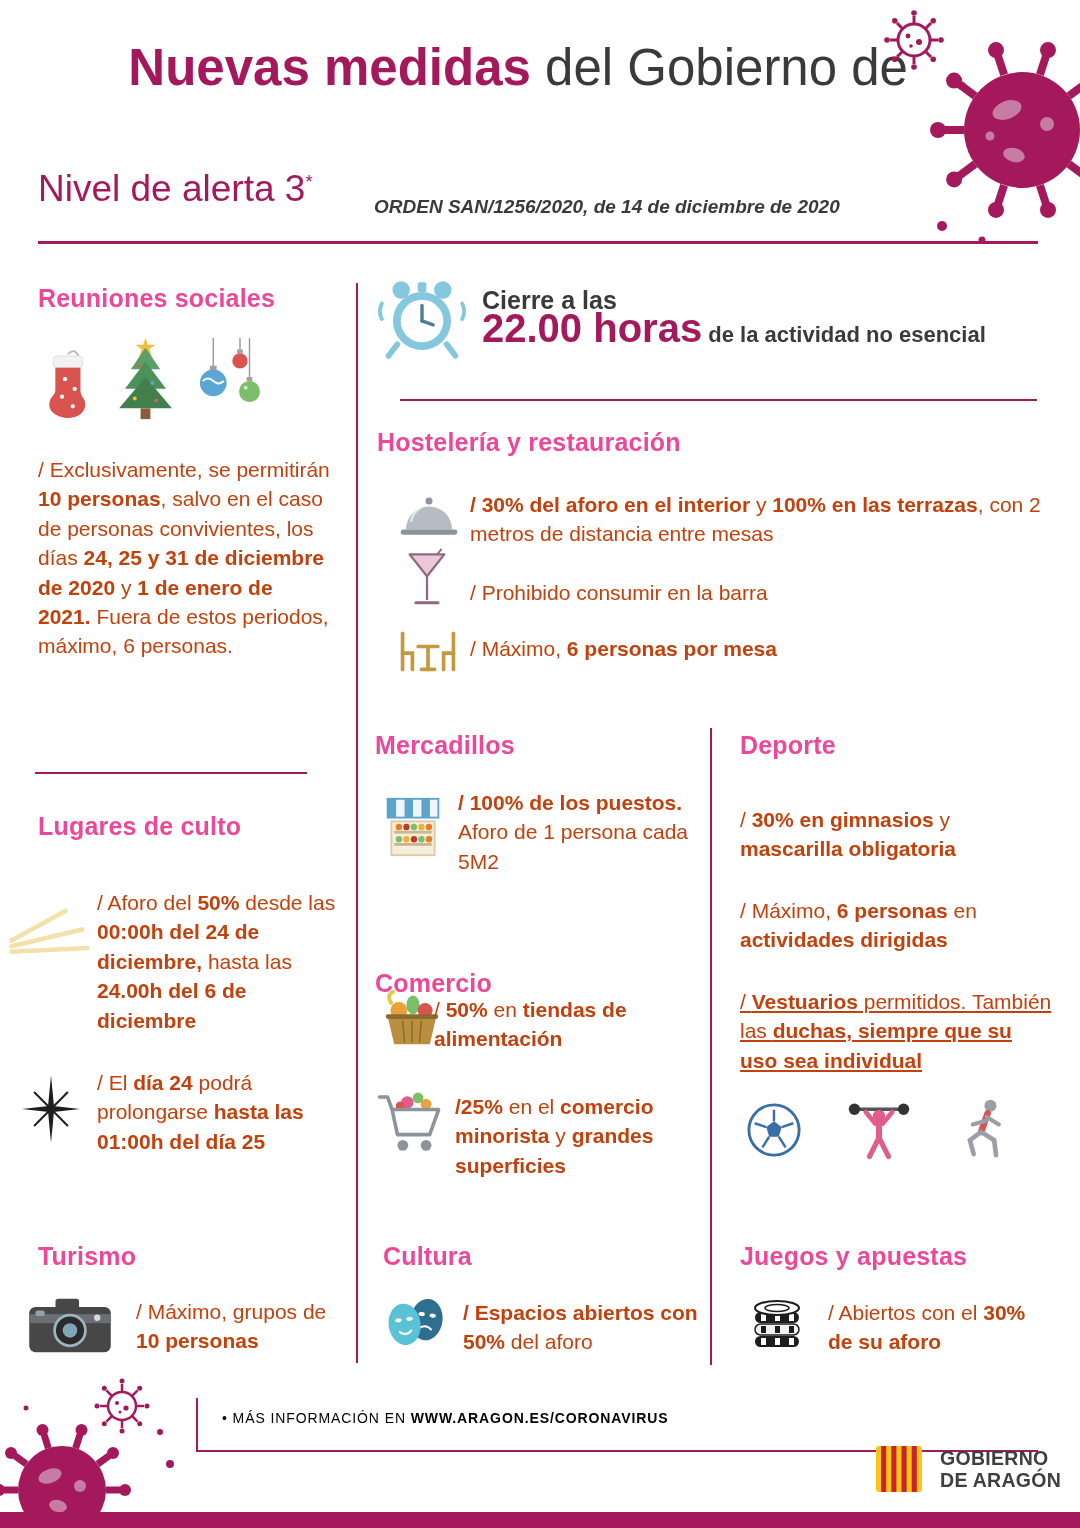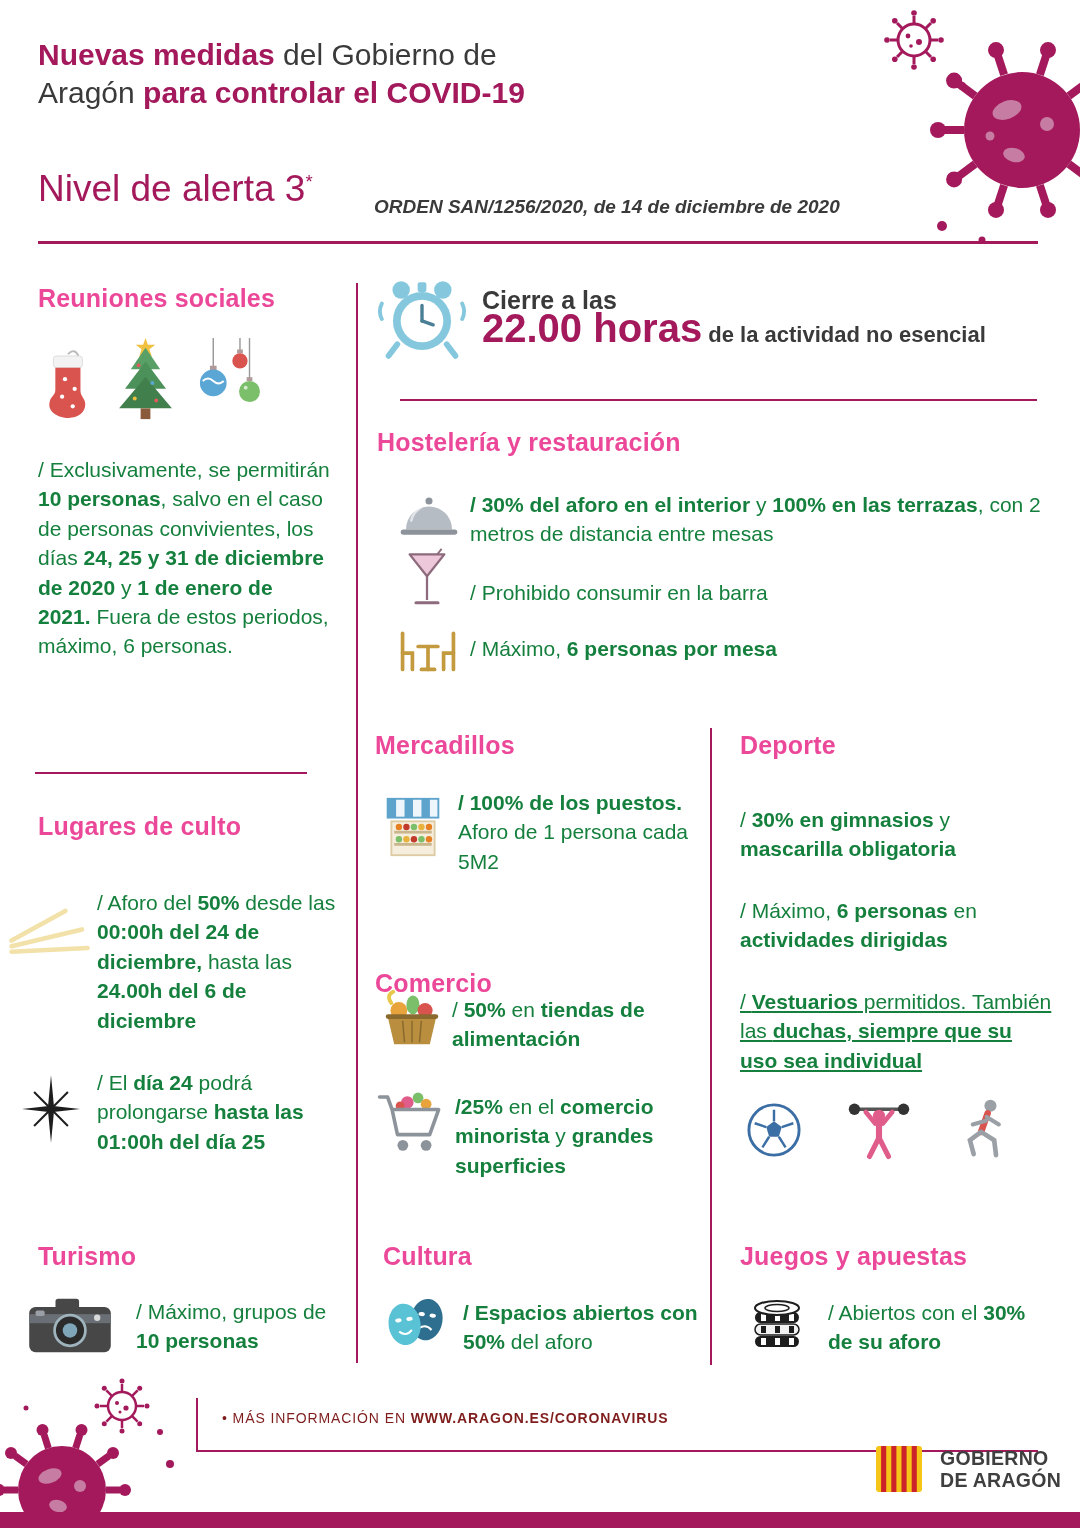--- a/index.html
+++ b/index.html
@@ -2,25 +2,25 @@
 <html><head>
 <meta charset="utf-8">
 <style>
   * { margin:0; padding:0; box-sizing:border-box; }
   html,body { background:#ffffff; }
   body { width:1080px; height:1528px; font-family:"Liberation Sans","DejaVu Sans",sans-serif; color:#3a3a3a; }
   .page { position:relative; width:1080px; height:1528px; overflow:hidden; background:#fff; }
   .b { font-weight:700; }
   .accent { color:#a3195b; }
   .heading { position:absolute; color:#ec4899; font-weight:700; font-size:25px; letter-spacing:.2px; }
-  .body-text { position:absolute; font-size:21px; line-height:1.4; color:#15803d; }
+  .body-text { position:absolute; font-size:21px; line-height:1.4; color:#c2410c; }
   .hr { position:absolute; background:#a3195b; }
   .vr { position:absolute; background:#a3195b; width:2px; }
 
-  #title { position:absolute; left:38px; top:36px; width:870px; font-size:30px; line-height:1.27; font-weight:400; color:#3a3a3a; }
+  #title { position:absolute; left:38px; top:36px; width:870px; font-size:51px; line-height:1.27; font-weight:400; color:#3a3a3a;text-align:right; }
   #alert { position:absolute; left:38px; top:168px; font-size:37px; color:#a3195b; }
   #alert sup { font-size:.5em; }
   #order { position:absolute; left:374px; top:196px; font-size:19px; font-style:italic; font-weight:700; color:#3a3a3a; }
   #rule-header { left:38px; top:241px; width:1000px; height:3px; }
 
   #i-virus-top { position:absolute; left:862px; top:0px; }
   #i-virus-bottom { position:absolute; left:0px; top:1378px; }
 
   #h-reuniones { left:38px; top:284px; }
   #i-xmas { position:absolute; left:36px; top:336px; display:flex; align-items:flex-end; gap:14px; }
@@ -54,55 +54,54 @@
   #t-host2 { left:470px; top:578px; width:560px; }
   #i-table { position:absolute; left:396px; top:628px; }
   #t-host3 { left:470px; top:634px; width:560px; }
 
   #h-mercadillos { left:375px; top:731px; }
   #i-market { position:absolute; left:382px; top:793px; }
   #t-mercadillos { left:458px; top:788px; width:238px; }
 
   #h-comercio { left:375px; top:927px;margin-top:42px; }
   #i-basket { position:absolute; left:382px; top:988px; }
-  #t-comercio1 { left:452px; top:995px; width:238px; }
+  #t-comercio1 { left:434px; top:995px; width:238px; }
   #i-cart { position:absolute; left:376px; top:1088px; }
   #t-comercio2 { left:455px; top:1092px; width:248px; }
 
   #h-cultura { left:383px; top:1242px; }
   #i-masks { position:absolute; left:382px; top:1294px; }
   #t-cultura { left:463px; top:1298px; width:240px; }
 
   #h-deporte { left:740px; top:731px; }
   #t-deporte1 { left:740px; top:805px; width:288px; }
   #t-deporte2 { left:740px; top:896px; width:298px; }
   #t-deporte3 { left:740px; top:987px; width:312px;text-decoration:underline; }
   #i-sports { position:absolute; left:746px; top:1096px; display:flex; align-items:center; gap:42px; }
 
   #h-juegos { left:740px; top:1242px;text-align:center; }
   #i-chips { position:absolute; left:748px; top:1292px; }
   #t-juegos { left:828px; top:1298px; width:212px; }
 
   #footer-vr { left:196px; top:1398px; height:54px; }
   #footer-hr { left:196px; top:1450px; width:842px; height:2px; }
-  #footer-info { position:absolute; left:222px; top:1410px; font-size:14px; letter-spacing:.9px; color:#7f1d1d; }
+  #footer-info { position:absolute; left:222px; top:1410px; font-size:14px; letter-spacing:.9px; color:#000000; }
   #footer-info .link { font-weight:700; }
 
   #logo { position:absolute; left:876px; top:1446px; display:flex; align-items:center; gap:18px; }
   #logo-text { font-size:19.5px; font-weight:700; color:#3f3f3f; line-height:1.15; letter-spacing:.3px; }
   #bottom-bar { position:absolute; left:0; top:1512px; width:1080px; height:16px; background:#a3195b; }
 </style>
 </head>
 <body>
 
 <div class="page">
 
   <div id="title">
     <div><span class="b accent">Nuevas medidas</span><span> del Gobierno de</span></div>
-    <div><span>Aragón </span><span class="b accent">para controlar el COVID-19</span></div>
   </div>
   <div id="alert">
     <span>Nivel de alerta 3</span><sup>*</sup>
   </div>
   <div id="order">ORDEN SAN/1256/2020, de 14 de diciembre de 2020</div>
 
   <svg id="i-virus-top" width="218" height="252" viewBox="0 0 218 252">
     <g stroke="#a3195b" stroke-width="3" fill="none">
       <line x1="68" y1="40" x2="76" y2="40"></line>
         <line x1="63.3" y1="51.3" x2="69" y2="57"></line>

